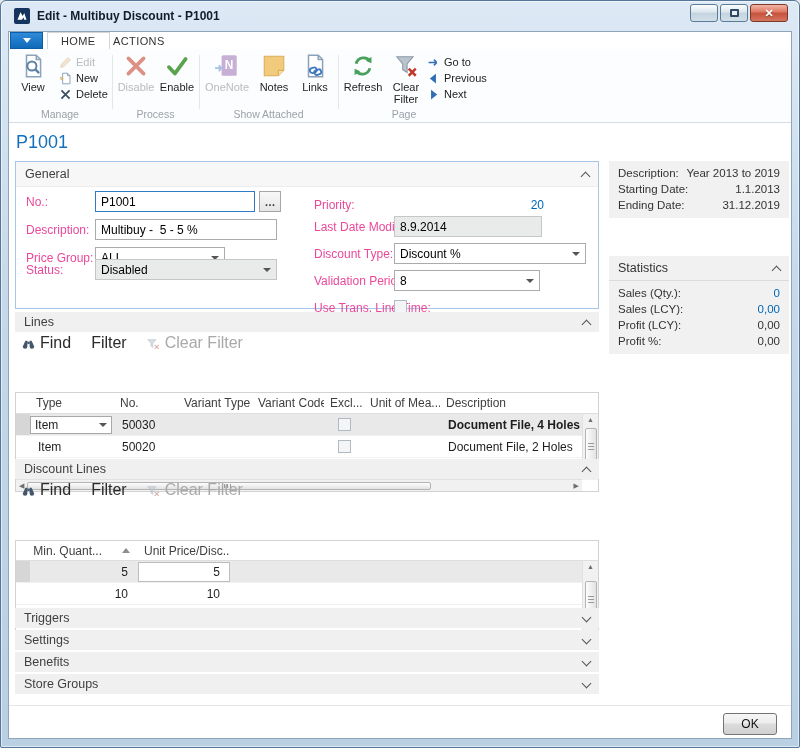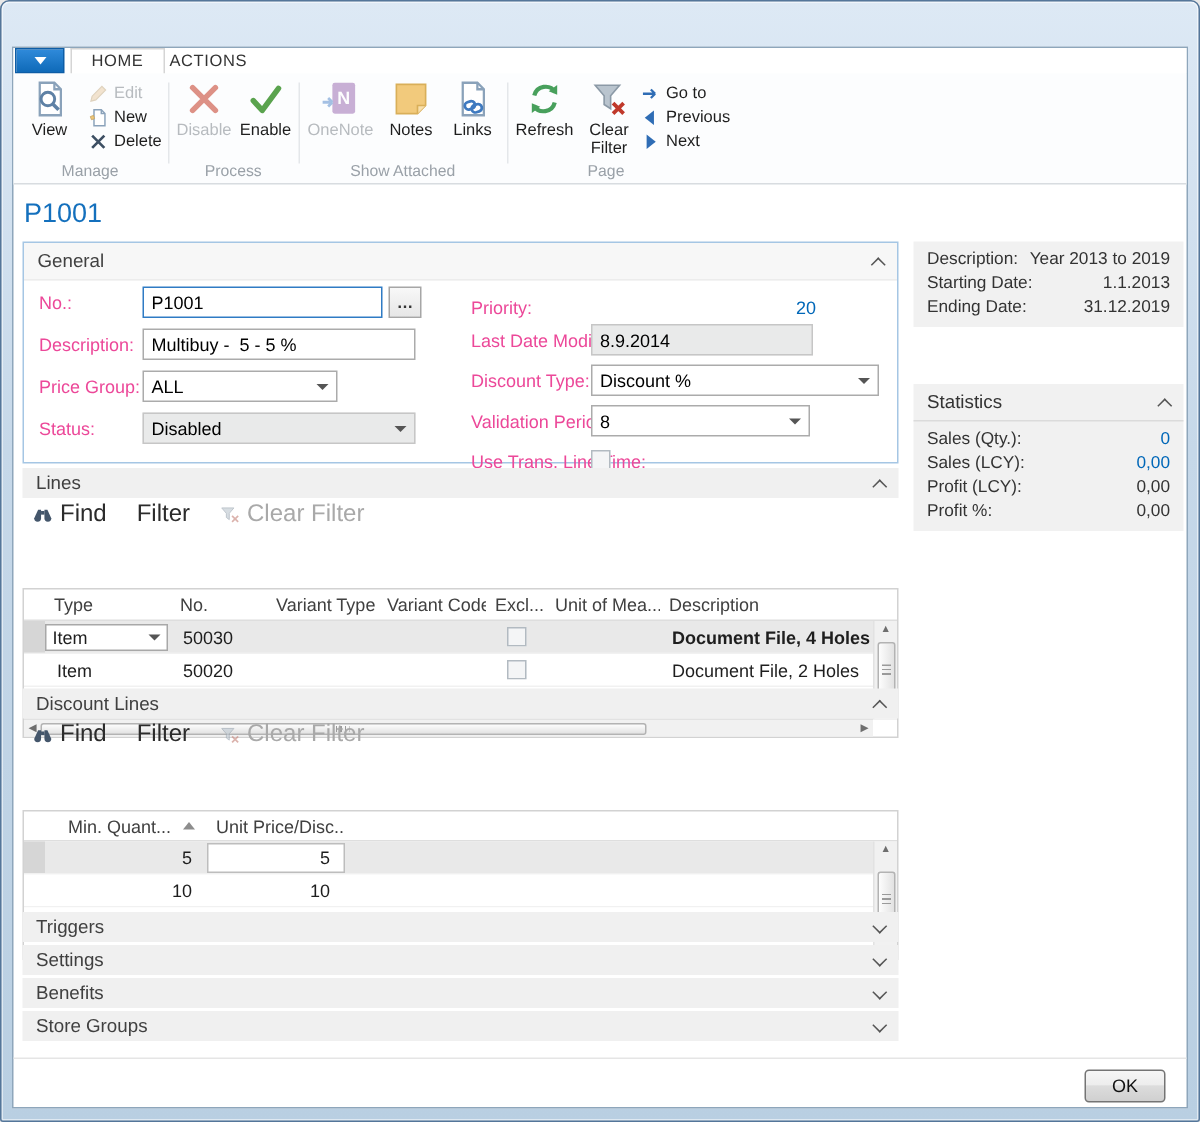--- a/index.html
+++ b/index.html
@@ -81,21 +81,21 @@
   .gt-row>div{padding-left:8px;overflow:hidden;white-space:nowrap;}
   .lines-cols{grid-template-columns:14px 84px 64px 74px 72px 40px 76px 1fr;}
   .disc-cols{grid-template-columns:14px 108px 92px 1fr;}
   .gt-row.selected{background:#e9e9e9;}
   .sel-cell{height:100%;padding:0 !important;}
   .gt-row.selected .sel-cell{background:#d6d6d6;}
   .type-edit{margin:1px 2px 1px 0;height:18px;background:#fff;border:1px solid #a8a8a8;display:flex;align-items:center;justify-content:space-between;padding:0 4px;}
   .gt-row.selected .desc{font-weight:bold;}
   .cb-cell{display:flex;justify-content:center;padding:0 !important;}
   .num{text-align:right;padding-right:10px !important;padding-left:0 !important;}
-  .head-right{display:flex;align-items:center;justify-content:flex-end;gap:8px;padding-right:8px;}
+  .head-right{display:flex;align-items:center;justify-content:flex-end;gap:20px;padding-right:8px;}
   .sort-asc{width:0;height:0;border-left:4px solid transparent;border-right:4px solid transparent;border-bottom:5px solid #8d8d8d;}
   .cell-focus{height:20px;margin:1px 0;background:#fff;border:1px solid #bdbdbd;display:flex;align-items:center;justify-content:flex-end;padding-right:9px;}
 
   .vscroll{position:absolute;width:16px;background:#f1f1f1;border-left:1px solid #e2e2e2;display:flex;flex-direction:column;align-items:center;justify-content:space-between;padding:2px 0;}
   .varrow{font-size:7px;color:#6e6e6e;line-height:1;}
   .vthumb{width:12px;height:38px;background:linear-gradient(90deg,#fdfdfd,#e2e2e2);border:1px solid #b3b3b3;border-radius:2px;position:relative;}
   .vthumb::after{content:"";position:absolute;left:2px;right:2px;top:50%;margin-top:-4px;height:7px;
     background:repeating-linear-gradient(#9a9a9a 0,#9a9a9a 1px,transparent 1px,transparent 3px);}
   .hscroll{position:absolute;height:12px;background:#f1f1f1;border-top:1px solid #e2e2e2;display:flex;align-items:center;padding:0 3px;}
   .harrow{font-size:7px;color:#6e6e6e;line-height:1;}
@@ -113,20 +113,39 @@
   .footer-sep{position:absolute;left:8px;right:8px;top:704px;height:1px;background:#e5e5e5;}
   .ok-button{position:absolute;left:722px;top:712px;width:54px;height:22px;border:1px solid #747474;border-radius:3px;
     background:linear-gradient(#f6f6f6,#ededed 45%,#dcdcdc 50%,#d0d0d0);font-size:12px;color:#111;display:flex;align-items:center;justify-content:center;}
 </style>
 </head>
 <body>
 
 <div class="window">
   <div class="client"></div>
 
+  <div class="titlebar">
+    <span class="app-icon">
+      <svg width="12" height="12" viewBox="0 0 16 16">
+          <polygon points="2,13 6,3 9,8 11,4 14,13 11,13 10,10 8,13" fill="#fff"></polygon>
+        </svg>
+    </span>
+    <span class="title-text">Edit - Multibuy Discount - P1001</span>
+    <span class="win-controls">
+      <span class="wbtn">
+          <span class="glyph-min"></span>
+        </span>
+      <span class="wbtn">
+          <span class="glyph-max"></span>
+        </span>
+      <span class="wbtn close">
+          <span class="glyph-close">✕</span>
+        </span>
+    </span>
+  </div>
 
   <div class="tabrow-bg"></div>
   <div class="app-menu">
       <span class="caret-w"></span>
     </div>
   <div class="tab active" style="left:46px;">HOME</div>
   <div class="tab" style="left:99px;">ACTIONS</div>
   <div class="help-button">?</div>
 
   <div class="ribbon">
@@ -286,21 +305,21 @@
         <span class="assist-btn" style="left:233px;">…</span>
       </div>
       <div class="frow" style="left:10px;top:32px;width:280px;">
         <span class="flabel">Description:</span>
         <span class="fctrl field-box" style="left:69px;width:182px;">Multibuy -  5 - 5 %</span>
       </div>
       <div class="frow" style="left:10px;top:60px;width:280px;">
         <span class="flabel">Price Group:</span>
         <span class="fctrl field-box dropdown" style="left:69px;width:130px;"><span>ALL</span><span class="dd-caret"></span></span>
       </div>
-      <div class="frow" style="left:10px;top:88px;width:280px;text-decoration:underline;">
+      <div class="frow" style="left:10px;top:72px;width:280px;text-decoration:underline;">
         <span class="flabel">Status:</span>
         <span class="fctrl field-box dropdown readonly" style="left:69px;width:182px;"><span>Disabled</span><span class="dd-caret"></span></span>
       </div>
 
       <div class="frow" style="left:298px;top:7px;width:280px;">
         <span class="flabel">Priority:</span>
         <span class="fctrl prio-val" style="left:80px;width:150px;top:4px;">20</span>
       </div>
       <div class="frow" style="left:298px;top:29px;width:280px;">
         <span class="flabel">Last Date Modified:</span>

